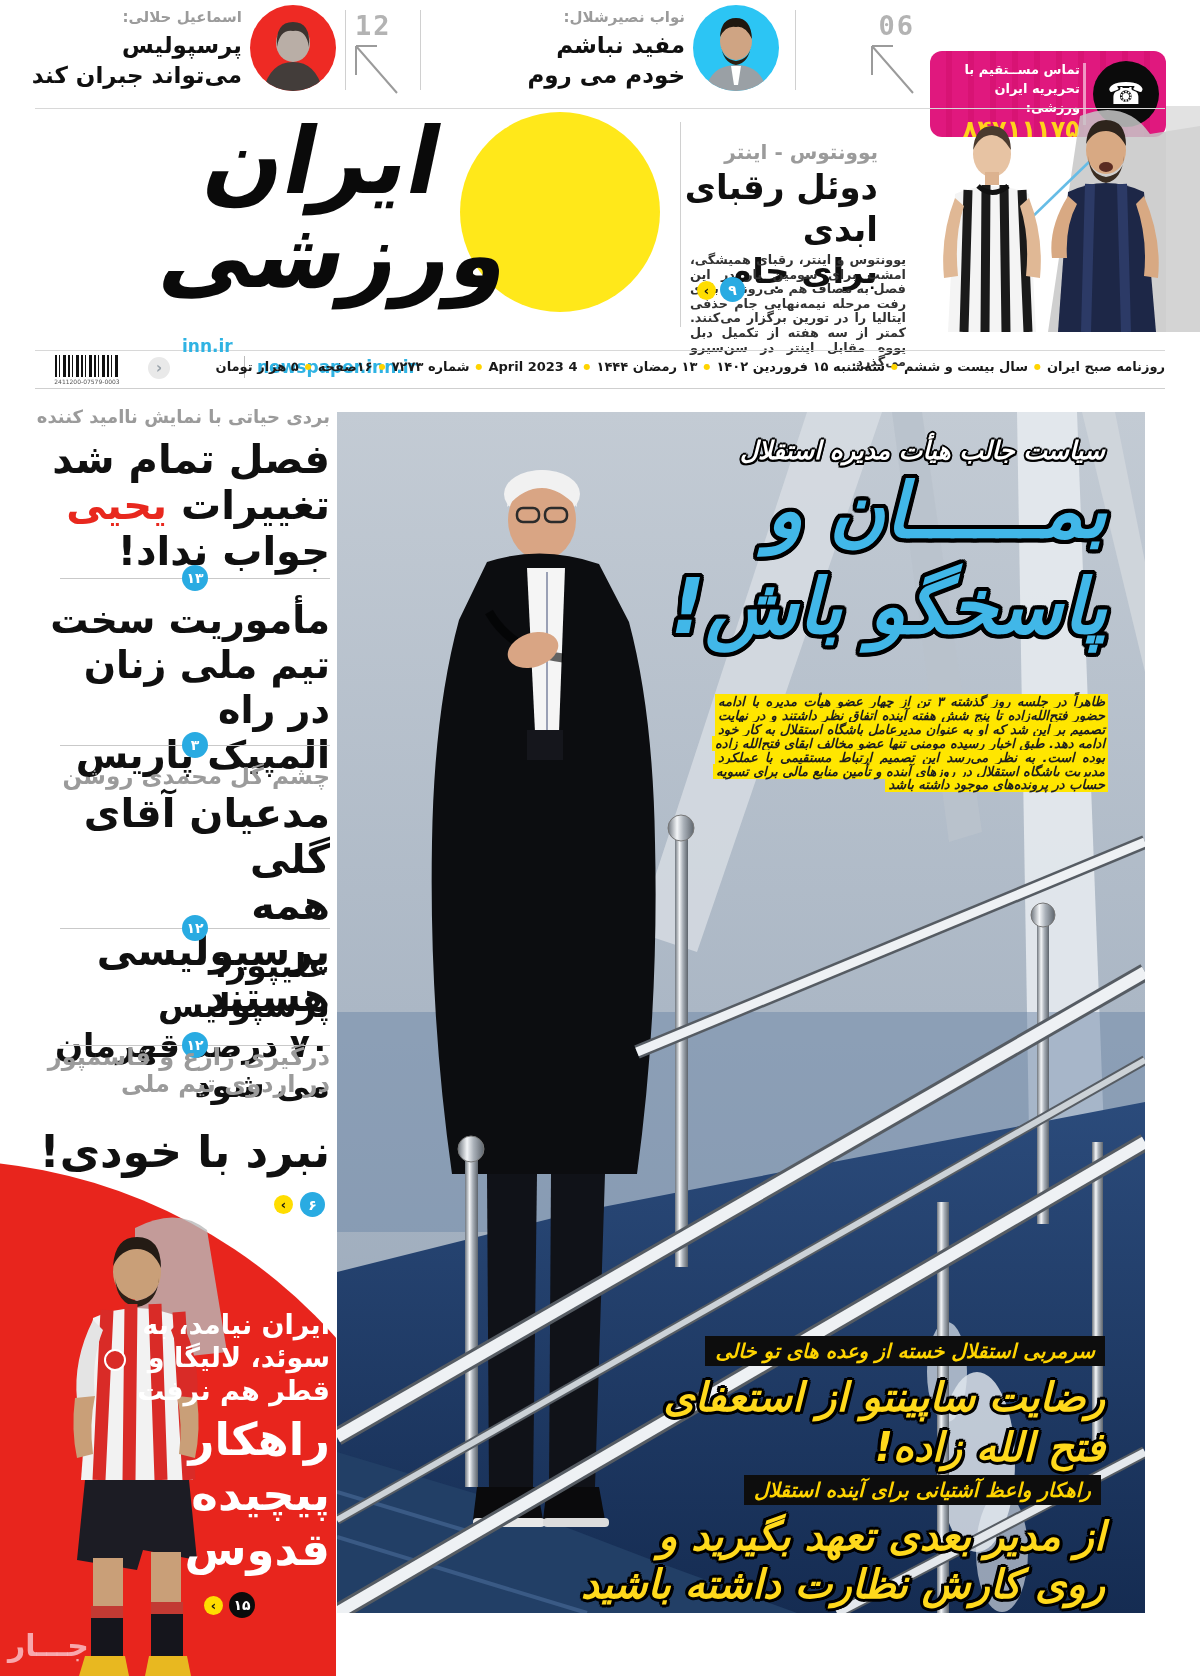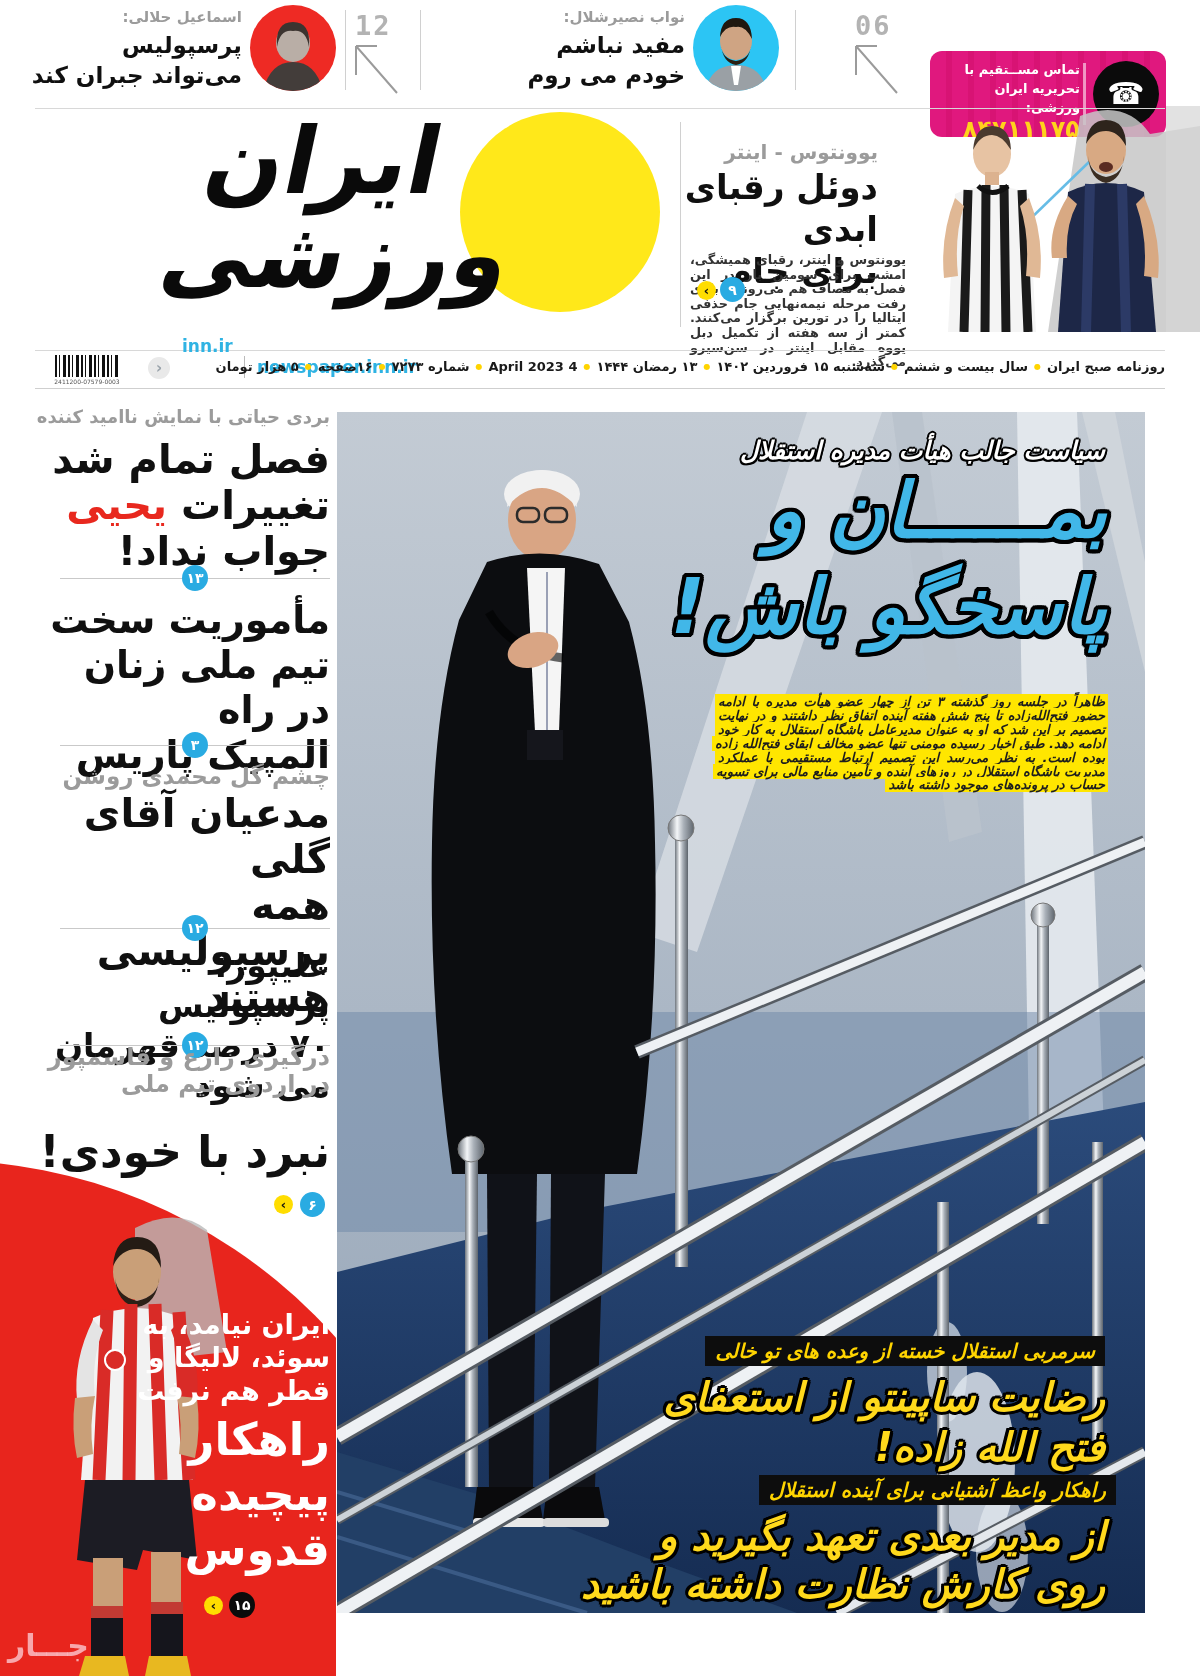--- a/index.html
+++ b/index.html
@@ -65,21 +65,21 @@
     <svg width="86" height="86" viewBox="0 0 86 86">
       <rect width="86" height="86" fill="#2cc5f4"></rect>
       <ellipse cx="43" cy="36" rx="16" ry="19" fill="#cfa483"></ellipse>
       <path d="M27,32 Q28,13 43,13 Q58,13 59,34 Q52,20 43,22 Q33,20 27,32 Z" fill="#20180f"></path>
       <path d="M28,40 Q30,58 43,60 Q56,58 58,40 Q57,54 43,56 Q29,54 28,40 Z" fill="#2a2014"></path>
       <path d="M12,86 Q18,60 43,60 Q68,60 74,86 Z" fill="#9aa0a5"></path>
       <path d="M38,61 L48,61 L45,80 L41,80 Z" fill="#ffffff"></path>
     </svg>
   </div>
   <div class="vline" style="left:795px;top:10px;height:80px;"></div>
-  <div class="abs" style="left:855px;top:10px;width:60px;">
+  <div class="abs" style="left:855px;top:10px;width:60px;text-align:right;">
     <div class="dotnum">06</div>
     <svg width="44" height="50" style="margin-top:4px;">
         <path d="M1,1 V30 M1,1 H22 M1,1 L42,48" stroke="#9b9b9b" stroke-width="2" fill="none"></path>
       </svg>
   </div>
 
   <div class="abs" style="left:930px;top:7px;width:236px;height:86px;border-radius:12px;background:repeating-linear-gradient(90deg,#e0187e 0 16px,#d81374 16px 22px);margin-top:44px;">
     <div class="abs rtl" style="left:8px;top:9px;width:142px;color:#fff;font-size:13px;line-height:19px;font-weight:bold;">
       <div>تماس مســتقیم با</div>
       <div>تحریریه ایران ورزشی:</div>
@@ -291,18 +291,18 @@
 
     <div class="abs rtl ol-b2" style="right:40px;top:24px;color:#fff;font-weight:bold;font-size:25px;white-space:nowrap;">سیاست جالب هیأت مدیره استقلال</div>
     <div class="abs rtl ol-b4" style="right:38px;top:52px;color:#41b7e8;font-weight:bold;font-size:76px;line-height:94px;white-space:nowrap;margin-left:36px;">بمــــــان و</div>
     <div class="abs rtl ol-b4" style="right:38px;top:148px;color:#41b7e8;font-weight:bold;font-size:76px;line-height:94px;white-space:nowrap;">پاسخگو باش!</div>
     <div class="abs lead-par" style="left:378px;top:283px;width:393px;"><span>ظاهراً در جلسه روز گذشته ۳ تن از چهار عضو هیأت مدیره با ادامه حضور فتح‌الله‌زاده تا پنج شش هفته آینده اتفاق نظر داشتند و در نهایت تصمیم بر این شد که او به عنوان مدیرعامل باشگاه استقلال به کار خود ادامه دهد. طبق اخبار رسیده مومنی تنها عضو مخالف ابقای فتح‌الله زاده بوده است. به نظر می‌رسد این تصمیم ارتباط مستقیمی با عملکرد مدیریت باشگاه استقلال در روزهای آینده و تأمین منابع مالی برای تسویه حساب در پرونده‌های موجود داشته باشد</span></div>
 
     <div class="abs barlabel" style="right:40px;top:924px;">سرمربی استقلال خسته از وعده های تو خالی</div>
     <div class="abs rtl yellow-head ol-b3" style="right:40px;top:962px;font-size:40px;">رضایت ساپینتو از استعفای</div>
     <div class="abs rtl yellow-head ol-b3" style="right:40px;top:1012px;font-size:40px;">فتح الله زاده!</div>
 
-    <div class="abs barlabel" style="right:29px;top:1063px;">راهکار واعظ آشتیانی برای آینده استقلال</div>
+    <div class="abs barlabel" style="right:44px;top:1063px;">راهکار واعظ آشتیانی برای آینده استقلال</div>
     <div class="abs rtl yellow-head ol-b3" style="right:40px;top:1101px;font-size:40px;">از مدیر بعدی تعهد بگیرید و</div>
     <div class="abs rtl yellow-head ol-b3" style="right:40px;top:1149px;font-size:40px;">روی کارش نظارت داشته باشید</div>
   </div>
 
 </div>
 
 </body></html>

